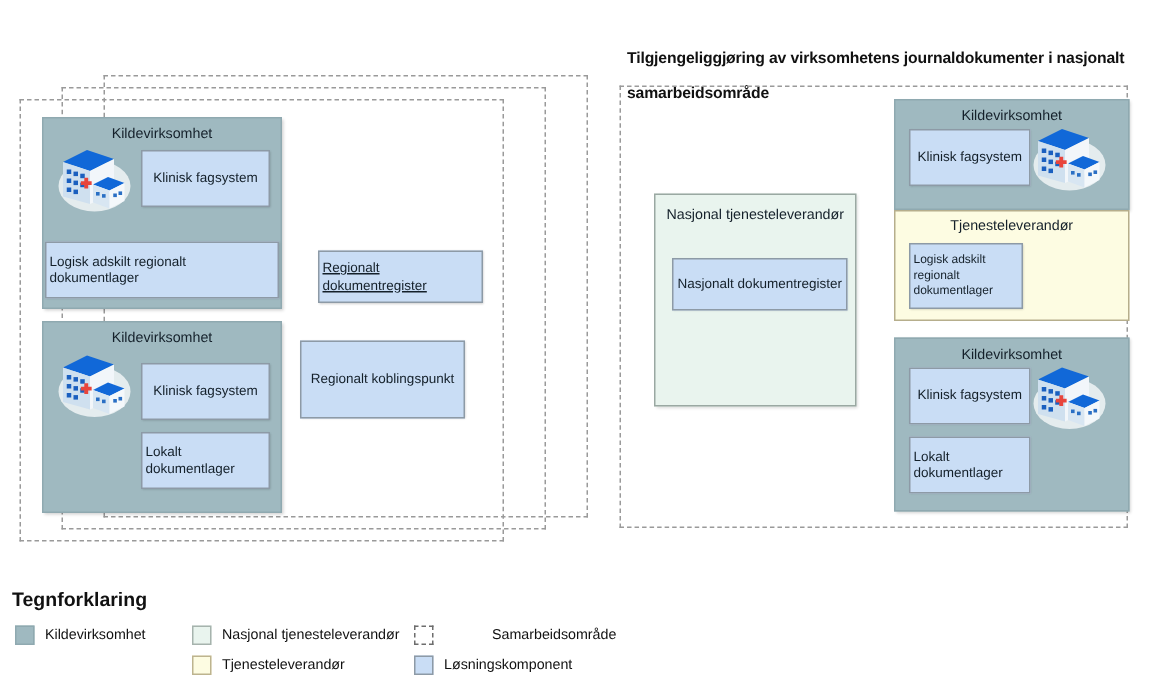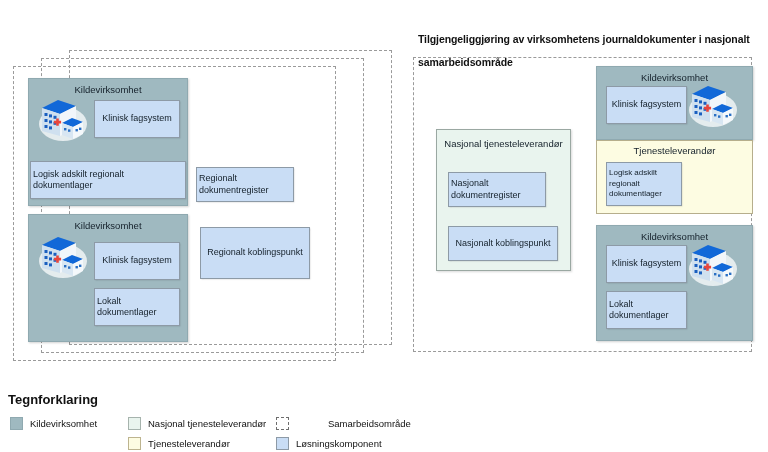--- a/index.html
+++ b/index.html
@@ -179,35 +179,34 @@
       <rect x="26" y="32" width="2.4" height="2.4"></rect>
         <rect x="30" y="33.4" width="2.4" height="2.4"></rect>
       <rect x="37.5" y="33" width="2.4" height="2.4"></rect>
         <rect x="41" y="31.6" width="2.4" height="2.4"></rect>
     </g>
     <path d="M18.2 22.5 h2.6 v2.3 h2.3 v2.6 h-2.3 v2.3 h-2.6 v-2.3 h-2.3 v-2.6 h2.3 z" fill="#e8453c"></path>
   </svg>
   <div class="comp" style="left:94px;top:242px;width:86px;height:38px;">Klinisk fagsystem</div>
   <div class="comp" style="left:94px;top:288px;width:86px;height:38px;">Lokalt dokumentlager</div>
 
-  <div class="comp" style="left:196px;top:167px;width:98px;height:35px;">Regionalt dokumentregister</div>
+  <div class="comp" style="left:212px;top:167px;width:110px;height:35px;text-decoration:underline;">Regionalt dokumentregister</div>
   <div class="comp" style="left:200px;top:227px;width:110px;height:52px;">Regionalt koblingspunkt</div>
 </div>
 
 <div class="panel" id="panel-right">
 
   <div class="diagram-title" id="title-right">Tilgjengeliggjøring av virksomhetens journaldokumenter i nasjonalt samarbeidsområde</div>
 
   <div class="coop" style="left:13px;top:57px;width:339px;height:295px;"></div>
 
   <div class="nat" style="left:36px;top:129px;width:135px;height:142px;">
     <div class="nat-title">Nasjonal tjenesteleverandør</div>
   </div>
-  <div class="comp" style="left:48px;top:172px;width:98px;height:35px;">Nasjonalt dokumentregister</div>
-  <div class="comp" style="left:48px;top:226px;width:110px;height:35px;">Nasjonalt koblingspunkt</div>
+  <div class="comp" style="left:48px;top:172px;width:117px;height:35px;">Nasjonalt dokumentregister</div>
 
   <div class="org" style="left:196px;top:66px;width:157px;height:74px;">
     <div class="org-title">Kildevirksomhet</div>
   </div>
   <div class="comp" style="left:206px;top:86px;width:81px;height:38px;">Klinisk fagsystem</div>
   <svg class="bldg" style="left:288px;top:82px;" width="50" height="46" viewBox="0 0 50 46">
     <ellipse cx="25" cy="28" rx="24" ry="17" fill="#ffffff" opacity="0.72"></ellipse>
     <polygon points="4,12 20,4 38,10 22,18" fill="#1168d8"></polygon>
     <polygon points="4,12 22,18 22,40 4,35" fill="#cfe0ef"></polygon>
     <polygon points="22,18 38,10 38,33 22,40" fill="#f2f6fa"></polygon>

